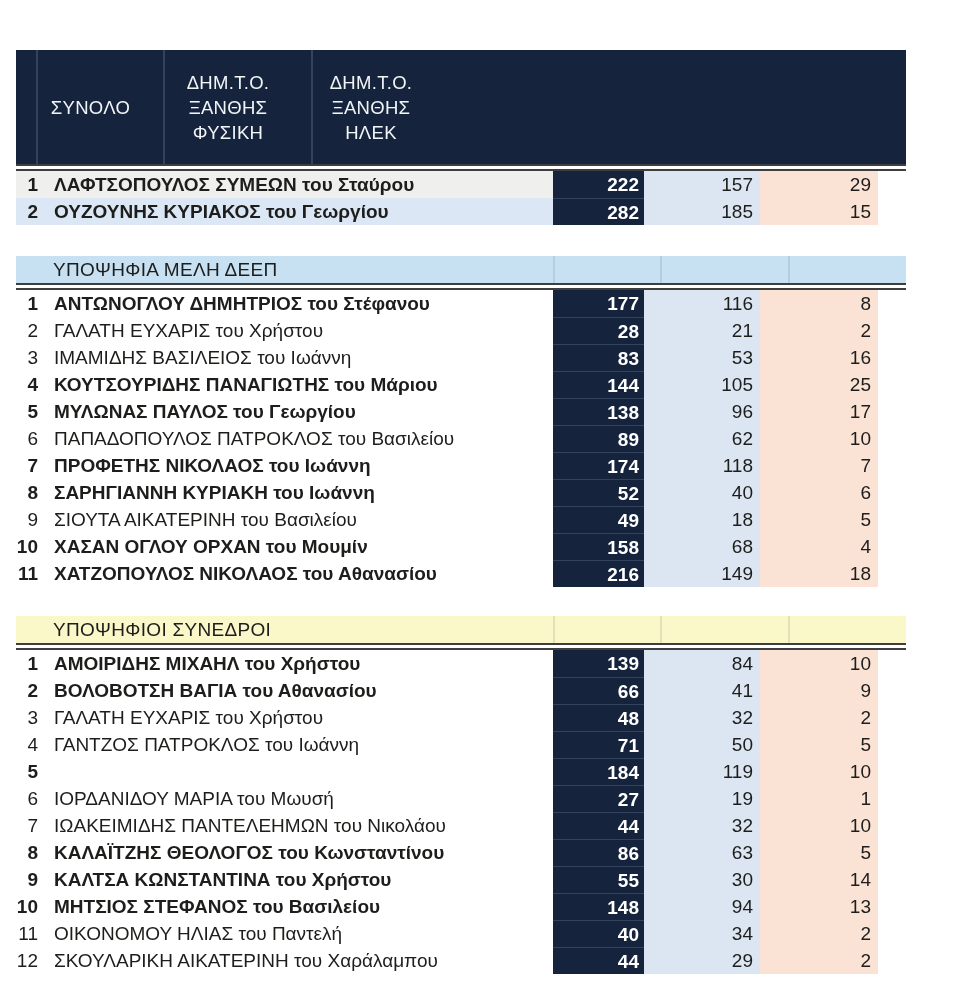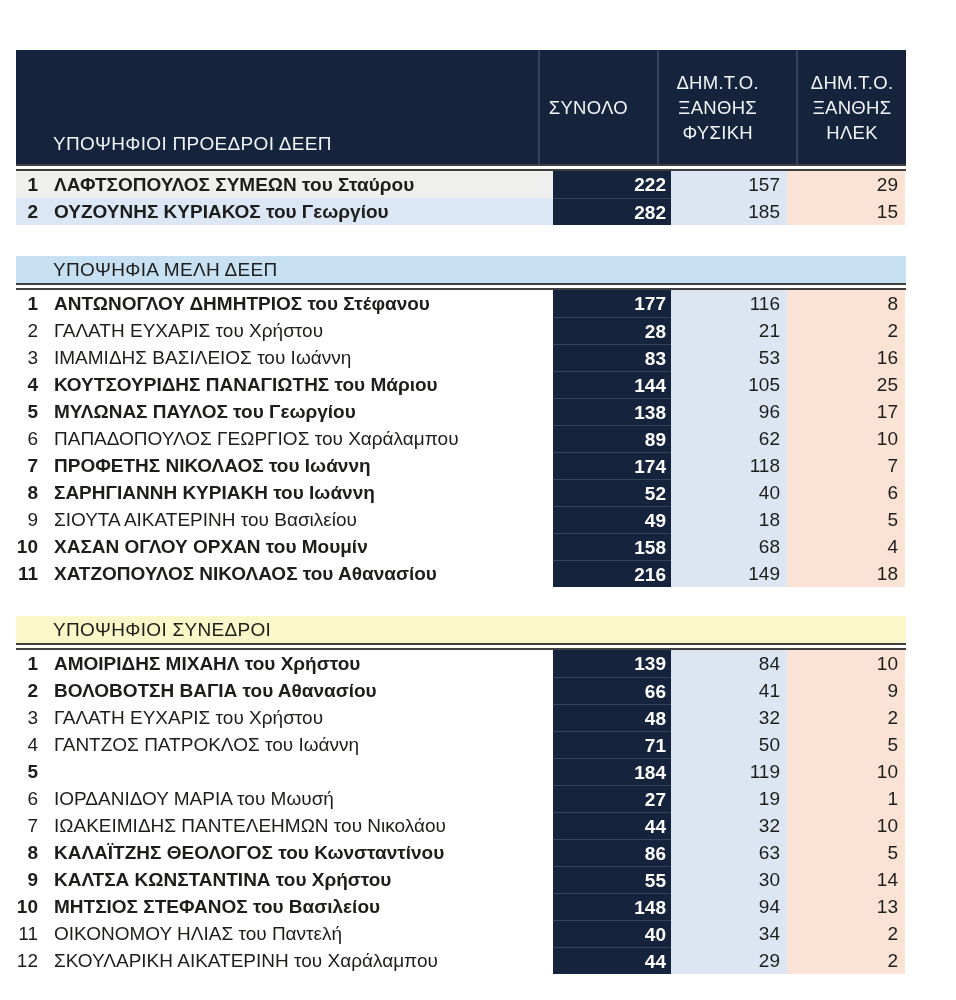--- a/index.html
+++ b/index.html
@@ -16,51 +16,50 @@
           border-left:2px solid var(--navy_divider,#35465f);letter-spacing:.3px;margin-left:20px;}
   .mh-total{width:107px;}
   .mh-fysiki{width:128px;}
   .mh-ilek{width:118px;}
 
   
   .dline{height:7px;box-sizing:border-box;background:#fff;
          border-top:2px solid var(--rule,#3e3e3e);border-bottom:2px solid var(--rule,#3e3e3e);}
 
   
-  .band{display:flex;height:27px;line-height:27px;font-size:19px;color:var(--text_dark,#1d1d1b);flex-direction:column;}
+  .band{display:flex;height:27px;line-height:27px;font-size:19px;color:var(--text_dark,#1d1d1b);}
   .band-blue{background:var(--band_blue,#c7e0f2);}
   .band-yellow{background:var(--band_yellow,#faf7c8);}
   .band-label{width:537px;box-sizing:border-box;padding-left:37px;white-space:nowrap;letter-spacing:.3px;}
   .band-cell{box-sizing:border-box;border-left:2px solid rgba(21,35,60,0.10);}
   .bc-total{width:107px;} .bc-fysiki{width:128px;} .bc-ilek{width:118px;}
 
   
   .row{display:flex;height:27px;line-height:27px;font-size:19px;}
   .c-name{width:537px;box-sizing:border-box;display:flex;white-space:nowrap;overflow:hidden;}
   .rownum{width:22px;text-align:right;flex:none;}
   .rowname{margin-left:16px;}
   .row.bold .c-name{font-weight:bold;}
   .c-val{box-sizing:border-box;text-align:right;}
-  .c-total{width:118px;background:var(--navy,#15233c);color:#ffffff;padding-right:5px;
+  .c-total{width:91px;background:var(--navy,#15233c);color:#ffffff;padding-right:5px;
            font-weight:bold;border-top:1px solid var(--navy_divider,#26364f);}
   .rows .row:first-child .c-total{border-top:none;}
   .c-fysiki{width:116px;background:var(--cell_blue,#dbe6f2);padding-right:7px;}
   .c-ilek{width:118px;background:var(--cell_peach,#fae2d5);padding-right:7px;}
 
   .gap1{height:31px;} .gap2{height:29px;}
 </style>
 </head>
 <body>
 
 <div class="page">
   <div class="table">
 
     <div>
       <div class="main-header">
-        <div class="mh-name">ΥΠΟΨΗΦΙΟΙ ΠΡΟΕΔΡΟΙ ΔΕΕΠ</div>
         <div class="mh-col mh-total">ΣΥΝΟΛΟ</div>
         <div class="mh-col mh-fysiki">ΔΗΜ.Τ.Ο.
 ΞΑΝΘΗΣ
 ΦΥΣΙΚΗ</div>
         <div class="mh-col mh-ilek">ΔΗΜ.Τ.Ο.
 ΞΑΝΘΗΣ
 ΗΛΕΚ</div>
       </div>
       <div class="dline"></div>
       <div class="rows">
@@ -137,21 +136,21 @@
               <span class="rownum">5</span>
               <span class="rowname">ΜΥΛΩΝΑΣ ΠΑΥΛΟΣ του Γεωργίου</span>
             </div>
             <div class="c-val c-total">138</div>
             <div class="c-val c-fysiki">96</div>
             <div class="c-val c-ilek">17</div>
           </div>
           <div class="row">
             <div class="c-name">
               <span class="rownum">6</span>
-              <span class="rowname">ΠΑΠΑΔΟΠΟΥΛΟΣ ΓΕΩΡΓΙΟΣ του Χαράλαμπου</span>
+              <span class="rowname">ΠΑΠΑΔΟΠΟΥΛΟΣ ΠΑΤΡΟΚΛΟΣ του Βασιλείου</span>
             </div>
             <div class="c-val c-total">89</div>
             <div class="c-val c-fysiki">62</div>
             <div class="c-val c-ilek">10</div>
           </div>
           <div class="row bold">
             <div class="c-name">
               <span class="rownum">7</span>
               <span class="rowname">ΠΡΟΦΕΤΗΣ ΝΙΚΟΛΑΟΣ του Ιωάννη</span>
             </div>

